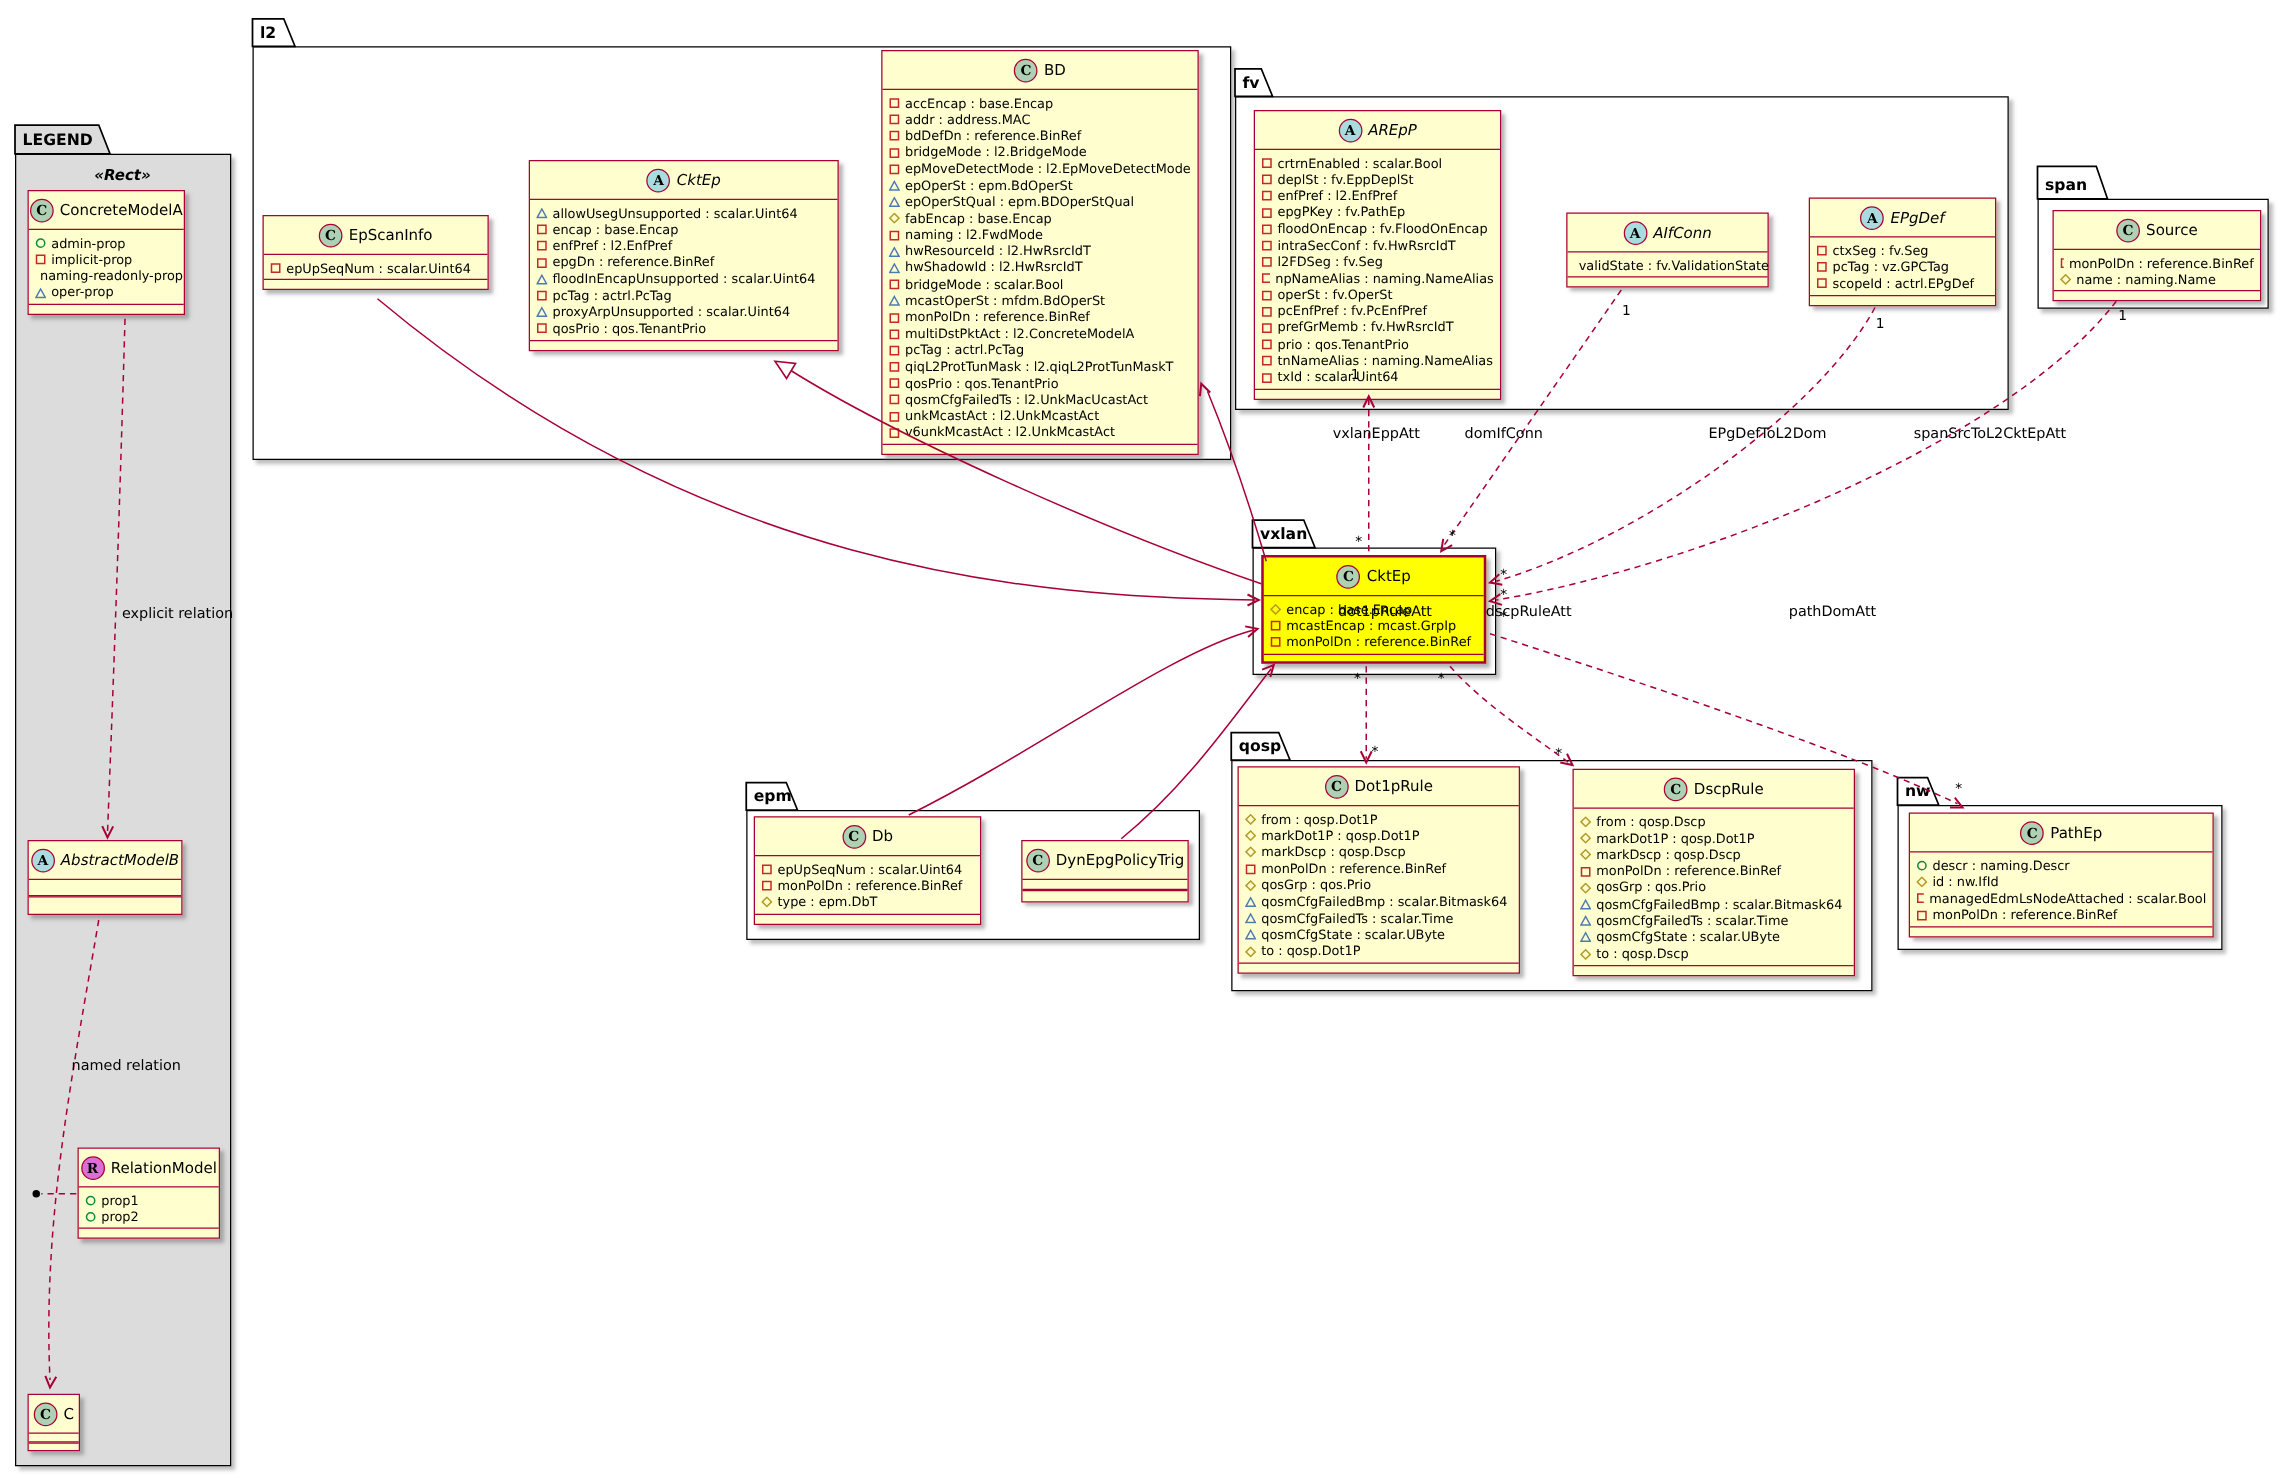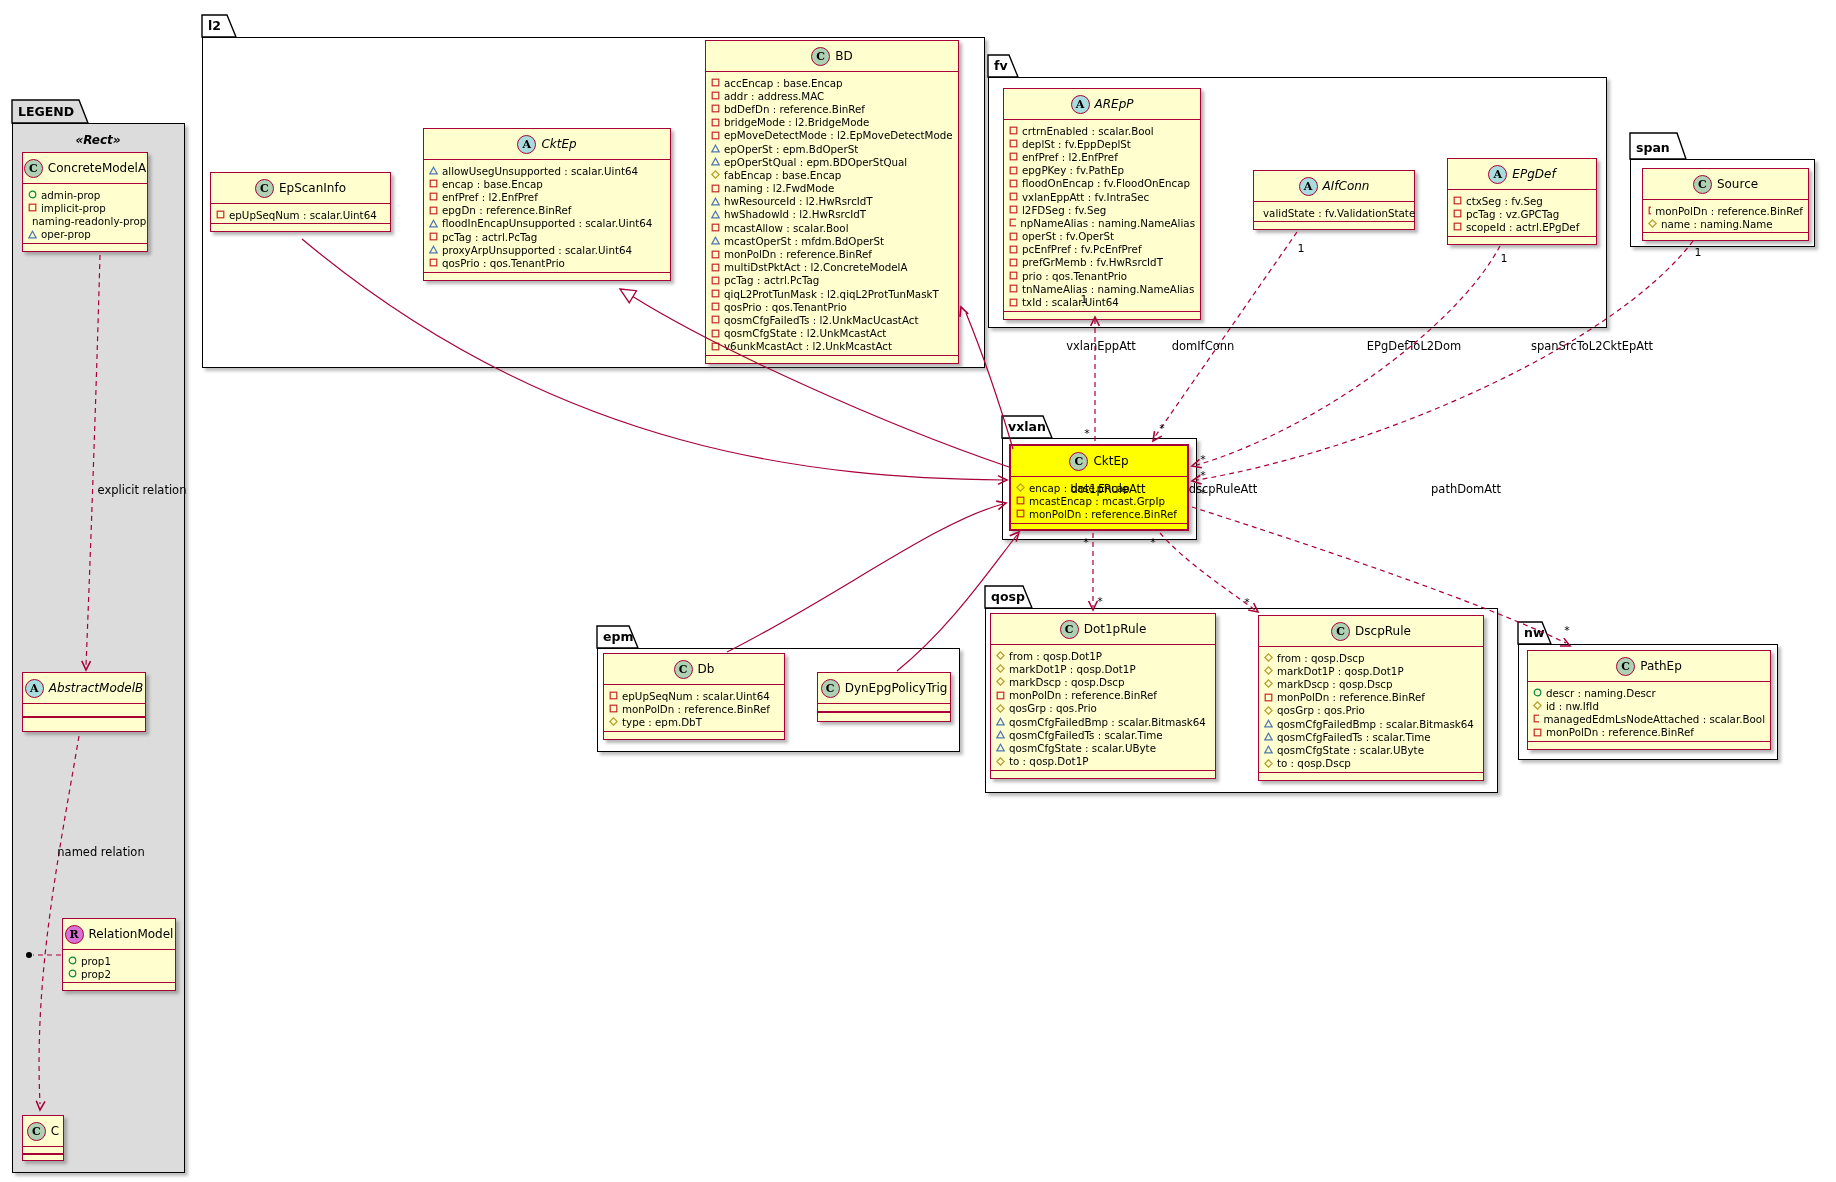--- a/index.html
+++ b/index.html
@@ -254,21 +254,21 @@
           <div class="row">
             <svg width="9" height="9">
               <path d="M4.5 1.2 L8.2 7.9 L0.8 7.9 Z" fill="none" stroke="#4E79B2" stroke-width="1.2"></path>
             </svg>
             <div>hwShadowId : l2.HwRsrcIdT</div>
           </div>
           <div class="row">
             <svg width="9" height="9">
               <rect x="1.2" y="1.2" width="6.6" height="6.6" fill="none" stroke="#C62828" stroke-width="1.2"></rect>
             </svg>
-            <div>mcastAllow : scalar.Bool</div>
+            <div>bridgeMode : scalar.Bool</div>
           </div>
           <div class="row">
             <svg width="9" height="9">
               <path d="M4.5 1.2 L8.2 7.9 L0.8 7.9 Z" fill="none" stroke="#4E79B2" stroke-width="1.2"></path>
             </svg>
             <div>mcastOperSt : mfdm.BdOperSt</div>
           </div>
           <div class="row">
             <svg width="9" height="9">
               <rect x="1.2" y="1.2" width="6.6" height="6.6" fill="none" stroke="#C62828" stroke-width="1.2"></rect>
@@ -302,21 +302,21 @@
           <div class="row">
             <svg width="9" height="9">
               <rect x="1.2" y="1.2" width="6.6" height="6.6" fill="none" stroke="#C62828" stroke-width="1.2"></rect>
             </svg>
             <div>qosmCfgFailedTs : l2.UnkMacUcastAct</div>
           </div>
           <div class="row">
             <svg width="9" height="9">
               <rect x="1.2" y="1.2" width="6.6" height="6.6" fill="none" stroke="#C62828" stroke-width="1.2"></rect>
             </svg>
-            <div>qosmCfgState : l2.UnkMcastAct</div>
+            <div>unkMcastAct : l2.UnkMcastAct</div>
           </div>
           <div class="row">
             <svg width="9" height="9">
               <rect x="1.2" y="1.2" width="6.6" height="6.6" fill="none" stroke="#C62828" stroke-width="1.2"></rect>
             </svg>
             <div>v6unkMcastAct : l2.UnkMcastAct</div>
           </div>
         </div>
         <div class="cls-footer" style="height: 7px;"></div>
       </div>
@@ -353,21 +353,21 @@
           <div class="row">
             <svg width="9" height="9">
               <rect x="1.2" y="1.2" width="6.6" height="6.6" fill="none" stroke="#C62828" stroke-width="1.2"></rect>
             </svg>
             <div>floodOnEncap : fv.FloodOnEncap</div>
           </div>
           <div class="row">
             <svg width="9" height="9">
               <rect x="1.2" y="1.2" width="6.6" height="6.6" fill="none" stroke="#C62828" stroke-width="1.2"></rect>
             </svg>
-            <div>vxlanEppAtt : fv.IntraSec</div>
+            <div>intraSecConf : fv.HwRsrcIdT</div>
           </div>
           <div class="row">
             <svg width="9" height="9">
               <rect x="1.2" y="1.2" width="6.6" height="6.6" fill="none" stroke="#C62828" stroke-width="1.2"></rect>
             </svg>
             <div>l2FDSeg : fv.Seg</div>
           </div>
           <div class="row">
             <svg width="9" height="9">
               <rect x="1.2" y="1.2" width="6.6" height="6.6" fill="none" stroke="#C62828" stroke-width="1.2"></rect>

